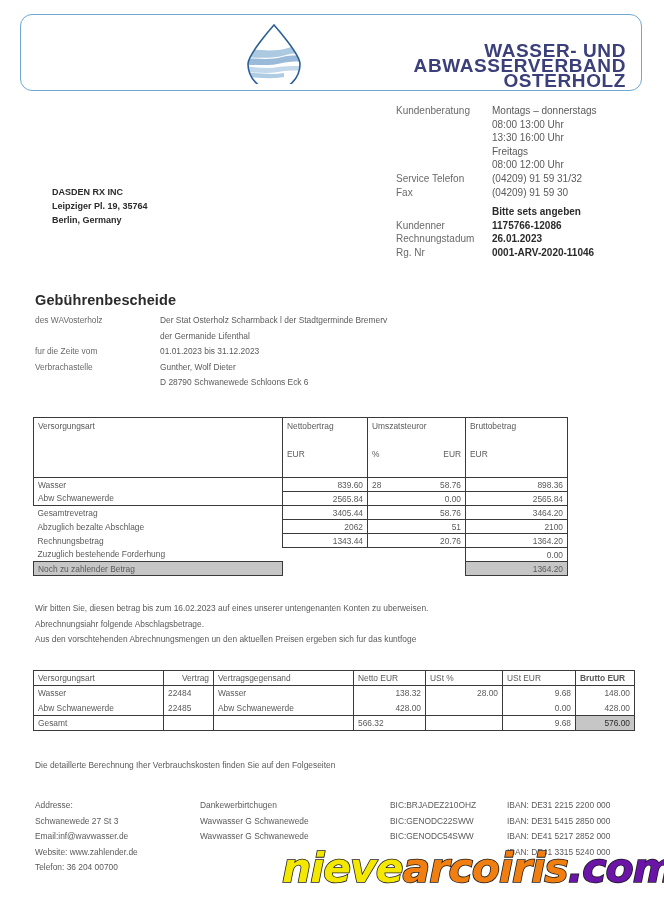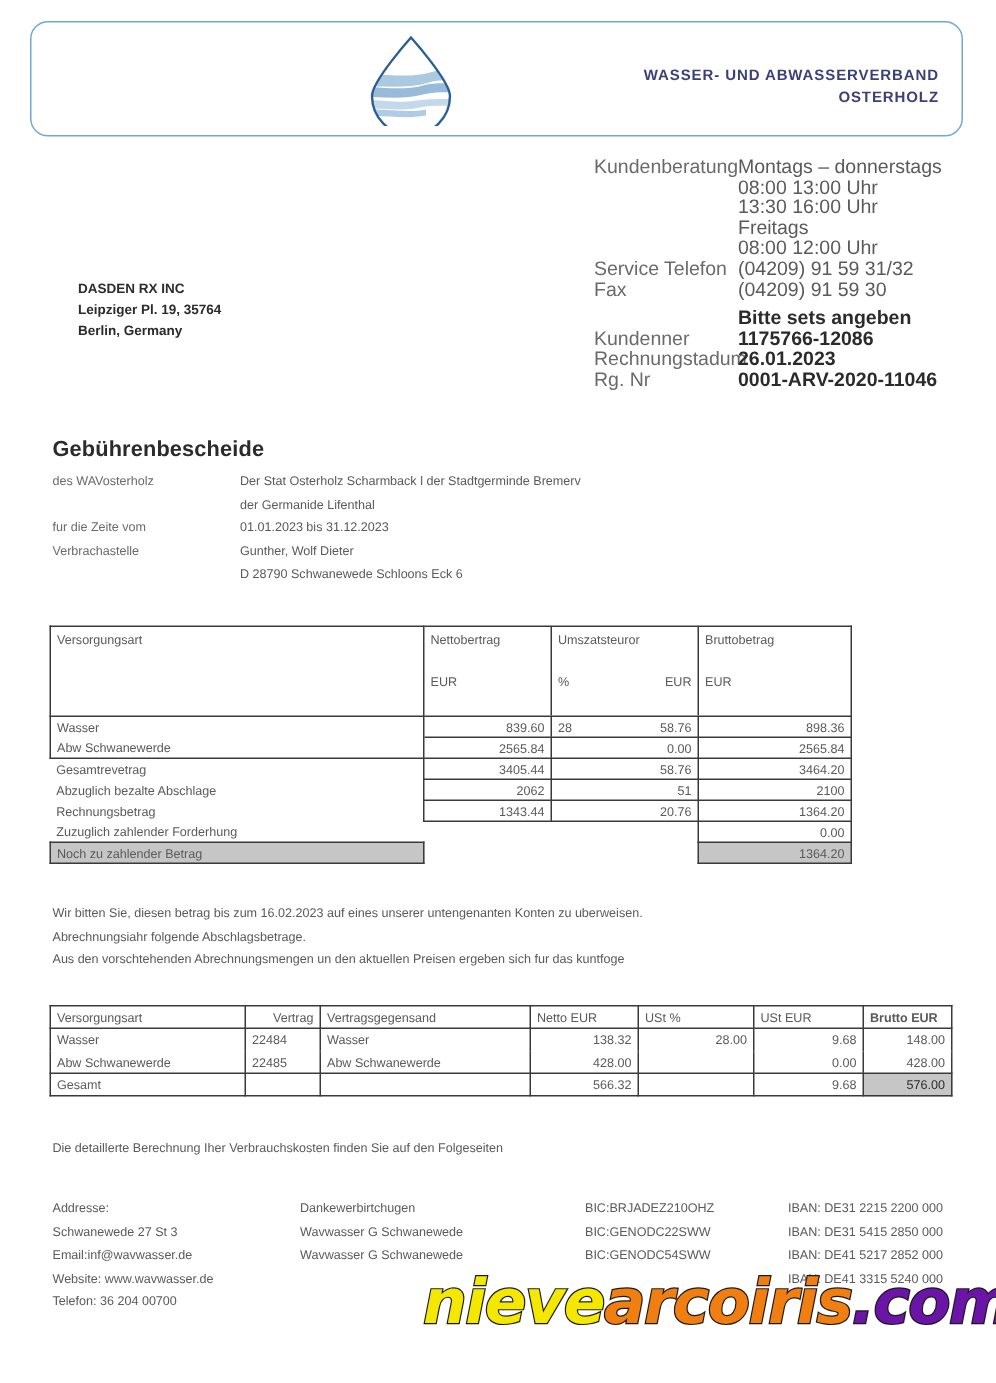--- a/index.html
+++ b/index.html
@@ -44,33 +44,33 @@
   .logo-wrap svg { display:block; }
 
   .brand-text {
     position: absolute;
     left: 336px;
     top: 43px;
     width: 290px;
     text-align: right;
     color: #3b3f7a;
     font-weight: bold;
-    font-size: 10px;
+    font-size: 19px;
     letter-spacing: 0.6px;
     line-height: 15px;
   }
   .brand-text .line2 { display:block; }
 
   
   .contact {
     position: absolute;
     left: 396px;
     top: 104px;
     width: 250px;
-    font-size: 13px;
+    font-size: 10px;
     line-height: 13.6px;
   }
   .contact .row {
     display: flex;
   }
   .contact .lbl {
     width: 96px;
     flex: 0 0 96px;
     color: #6a6a6a;
   }
@@ -209,21 +209,21 @@
     top: 798px;
     width: 612px;
     font-size: 8.4px;
     line-height: 15.5px;
     color: #5a5a5a;
   }
   .bank .brow { display: flex; }
   .bank .c1 { width: 165px; flex: 0 0 165px; }
   .bank .c2 { width: 190px; flex: 0 0 190px; }
   .bank .c3 { width: 117px; flex: 0 0 117px; }
-  .bank .c4 { flex: 1; text-align: center; }
+  .bank .c4 { flex: 1; }
 
   
   .watermark {
     position: absolute;
     left: 282px;
     top: 845px;
     font-family: "DejaVu Sans", sans-serif;
     font-size: 41px;
     font-weight: bold;
     font-style: italic;
@@ -398,21 +398,21 @@
             <td class="bd num">2100</td>
           </tr>
           <tr>
             <td class="">Rechnungsbetrag</td>
             <td class="bd num">1343.44</td>
             <td class="bdl bdt bdb"></td>
             <td class="bdt bdb bdr num">20.76</td>
             <td class="bd num">1364.20</td>
           </tr>
           <tr>
-            <td class="">Zuzuglich zahlender Forderhung</td>
+            <td class="">Zuzuglich bestehende Forderhung</td>
             <td class=" num"></td>
             <td class=""></td>
             <td class=" num"></td>
             <td class="bdl bdr bdb num">0.00</td>
           </tr>
         </tbody>
       <tbody>
         <tr>
           <td class="bd gray">Noch zu zahlender Betrag</td>
           <td></td>
@@ -468,21 +468,21 @@
             <td class="nb-t">Abw Schwanewerde</td>
             <td class="nb-t" style="text-align: right;">428.00</td>
             <td class="nb-t" style="text-align: right;"></td>
             <td class="nb-t" style="text-align: right;">0.00</td>
             <td class="nb-t" style="text-align: right;">428.00</td>
           </tr>
           <tr>
             <td class="hd">Gesamt</td>
             <td></td>
             <td></td>
-            <td style="text-align: right;">566.32</td>
+            <td style="text-align: left;">566.32</td>
             <td style="text-align: right;"></td>
             <td style="text-align: right;">9.68</td>
             <td style="text-align: right; background: rgb(198, 198, 198); color: rgb(43, 43, 43);">576.00</td>
           </tr>
         </tbody>
     </table>
   </div>
 
   <div class="footnote">Die detaillerte Berechnung Iher Verbrauchskosten finden Sie auf den Folgeseiten</div>
   <div class="bank" id="bank-block">
@@ -498,21 +498,21 @@
         <div class="c3">BIC:GENODC22SWW</div>
         <div class="c4">IBAN: DE31 5415 2850 000</div>
       </div>
       <div class="brow">
         <div class="c1">Email:inf@wavwasser.de</div>
         <div class="c2">Wavwasser G Schwanewede</div>
         <div class="c3">BIC:GENODC54SWW</div>
         <div class="c4">IBAN: DE41 5217 2852 000</div>
       </div>
       <div class="brow">
-        <div class="c1">Website: www.wavwasser.de</div>
+        <div class="c1">Website: www.zahlender.de</div>
         <div class="c2"></div>
         <div class="c3"></div>
         <div class="c4">IBAN: DE41 3315 5240 000</div>
       </div>
       <div class="brow">
         <div class="c1">Telefon: 36 204 00700</div>
         <div class="c2"></div>
         <div class="c3"></div>
         <div class="c4"></div>
       </div>

